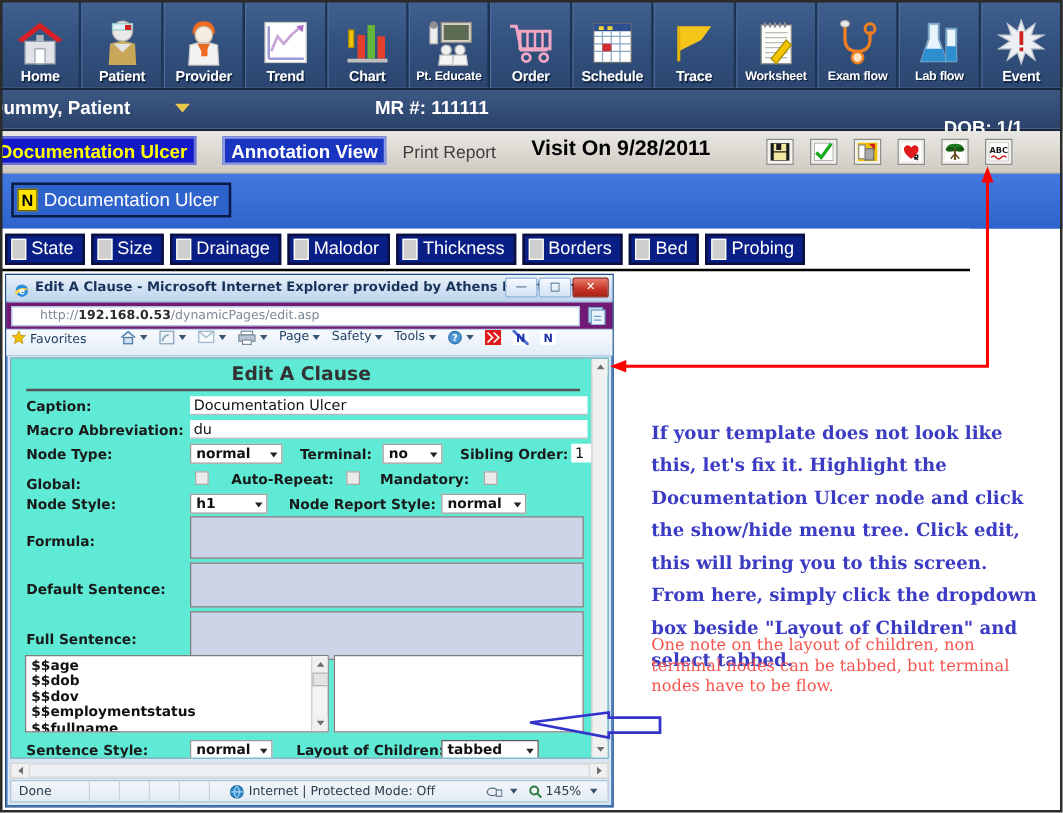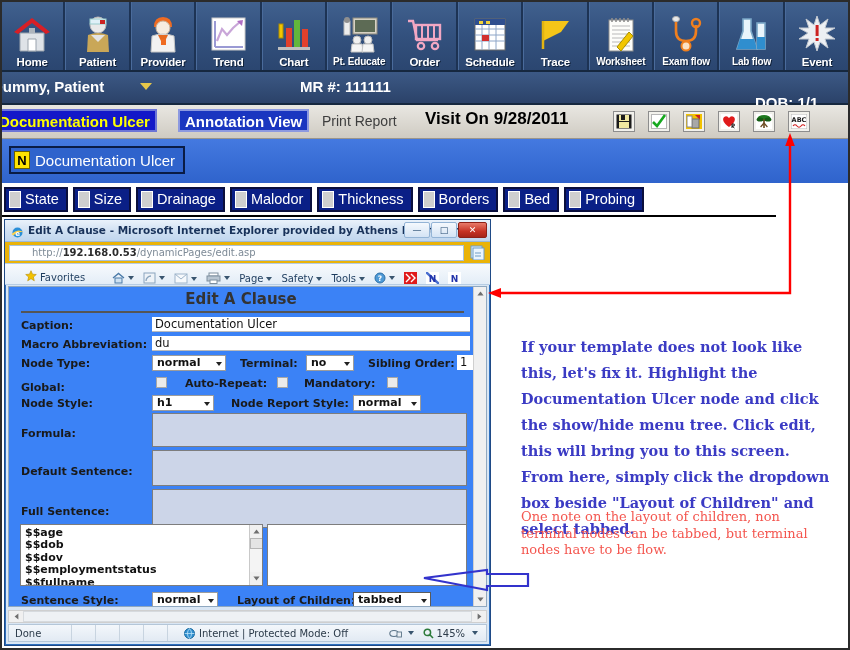--- a/index.html
+++ b/index.html
@@ -146,44 +146,44 @@
   }
   #win-min { right:60px; }
   #win-max { right:33px; }
   #win-close {
     right:3px; width:29px;
     background:linear-gradient(180deg,#e87b6a 0%,#c63224 60%,#a6251a 100%);
     border:1px solid #8e2118; color:#ffffff; font-weight:bold;
   }
   #ie-addressbar {
     position:absolute; left:0; top:22px; width:100%; height:22px;
-    background:#eab308; border-bottom:1px solid #b6cde4;
+    background:#701a75; border-bottom:1px solid #b6cde4;
   }
   #ie-url-box {
     position:absolute; left:4px; top:3px; right:26px; height:16px;
     background:#ffffff; border:1px solid #a8c2dc;
     font-size:10px; color:#7d8a96; padding:1px 4px 0 22px;
     white-space:nowrap; overflow:hidden;
   }
   #ie-url-box b { color:#2c2c2c; }
   #ie-go-icon { position:absolute; right:5px; top:3px; cursor:pointer; }
   #ie-cmdbar {
     position:absolute; left:0; top:44px; width:100%; height:21px;
     background:linear-gradient(180deg,#f7fafd 0%,#e3edf7 100%);
     border-bottom:1px solid #b6cde4;
-    display:flex; align-items:flex-end; padding-left:20px; font-size:10px; color:#1d3c5e;
+    display:flex; align-items:flex-start; padding-left:4px; font-size:10px; color:#1d3c5e;
   }
   #ie-cmdbar .cmd { margin-right:9px; white-space:nowrap; cursor:pointer; display:flex; align-items:center; }
   .caret-dn { display:inline-block; margin-left:3px; width:0;height:0;
     border-left:3px solid transparent;border-right:3px solid transparent;border-top:4px solid #39556f; }
 
   
   #ie-page {
     position:absolute; left:3px; top:66px; right:3px; bottom:38px;
-    background:#3b82f6; border:1px solid #8fa8c0; overflow:hidden;text-decoration:underline;
+    background:#5eead4; border:1px solid #8fa8c0; overflow:hidden;text-decoration:underline;
   }
   #vscroll {
     position:absolute; right:0; top:0; width:13px; bottom:0;
     background:#f0f0f0; border-left:1px solid #cfcfcf;
   }
   .vs-btn { position:absolute; left:0; width:13px; height:13px; background:#f0f0f0; display:flex;align-items:center;justify-content:center; cursor:pointer;}
   #vs-up { top:0; }
   #vs-dn { bottom:0; }
 
   #form-title {

